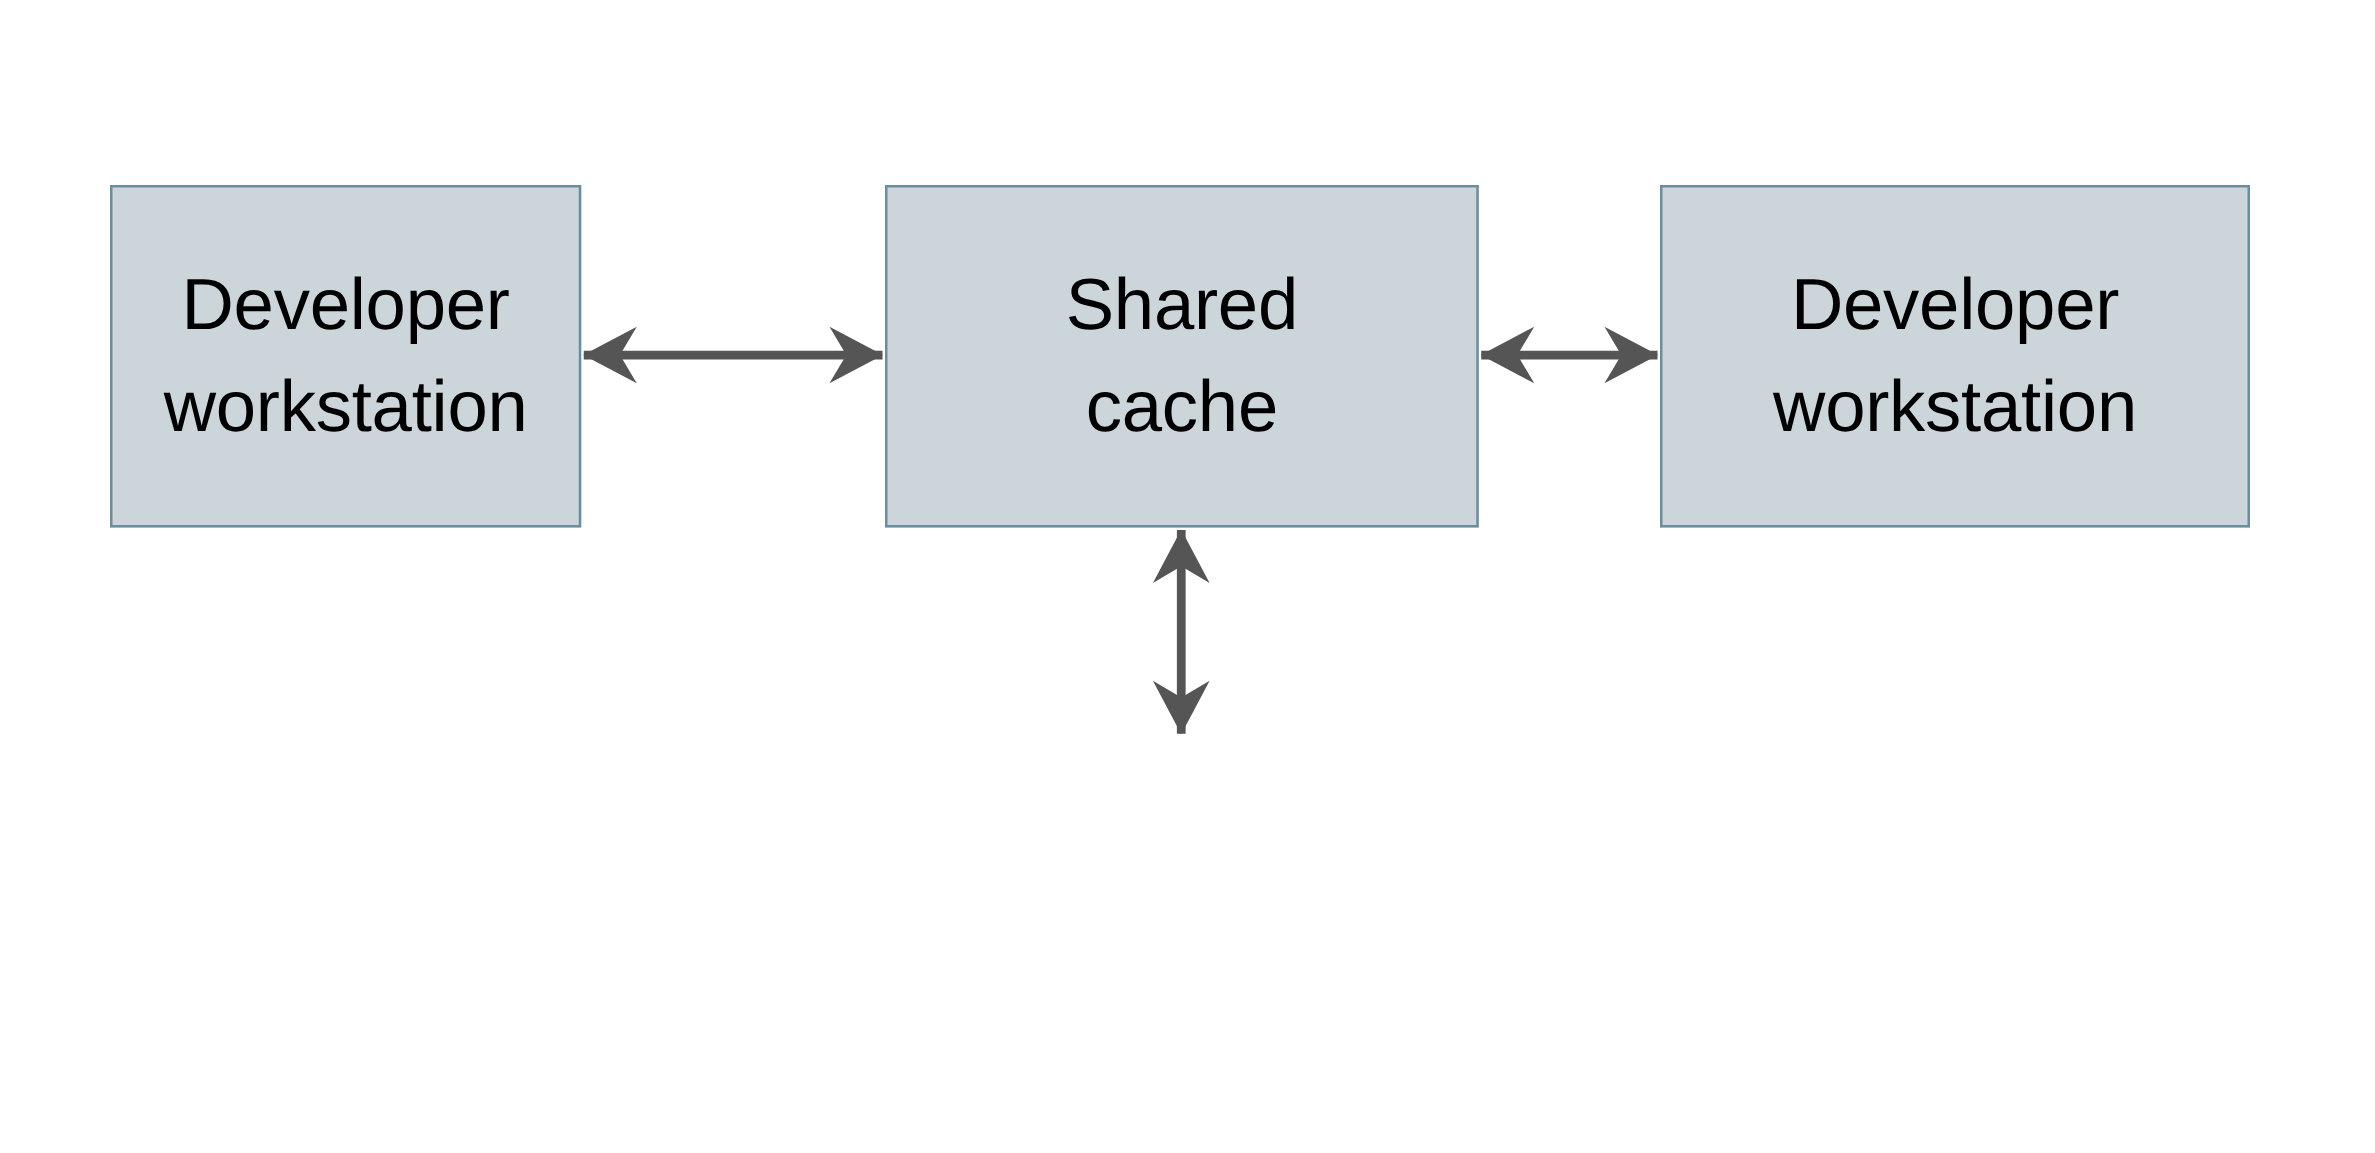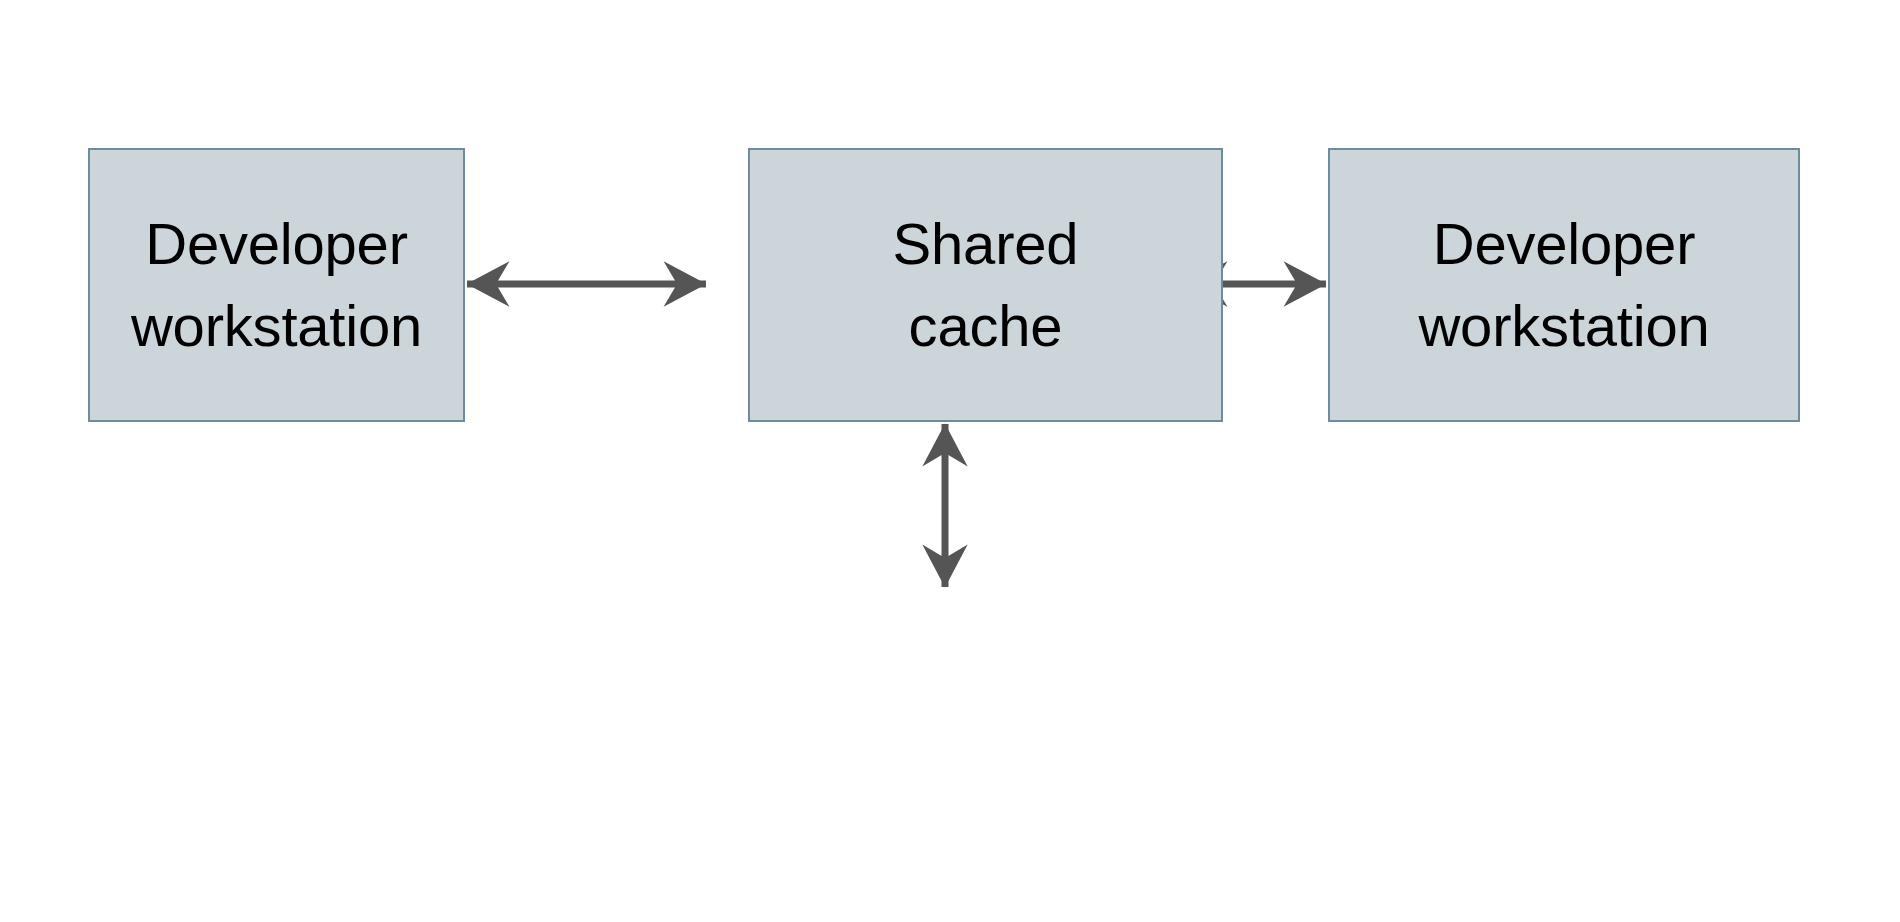--- a/index.html
+++ b/index.html
@@ -43,21 +43,21 @@
   .edge-layer {
     position: absolute;
     left: 0;
     top: 0;
     width: 1900px;
     height: 922px;
     pointer-events: none;
   }
   
   #box-dev-left   { left: 88px;   top: 104px; width: 377px; height: 274px; }
-  #box-shared     { left: 748px;  top: 104px; width: 475px; height: 274px; align-items: center; }
+  #box-shared     { left: 708px;  top: 104px; width: 475px; height: 274px; align-items: center; }
   #box-dev-right  { left: 1328px; top: 104px; width: 472px; height: 274px; }
   #box-ci         { left: 708px;  top: 545px; width: 475px; height: 285px; }
 </style>
 </head>
 <body>
 
 <div id="diagram-canvas">
 
   <svg class="edge-layer" viewBox="0 0 1900 922" width="1900" height="922" xmlns="http://www.w3.org/2000/svg">
     <defs>

